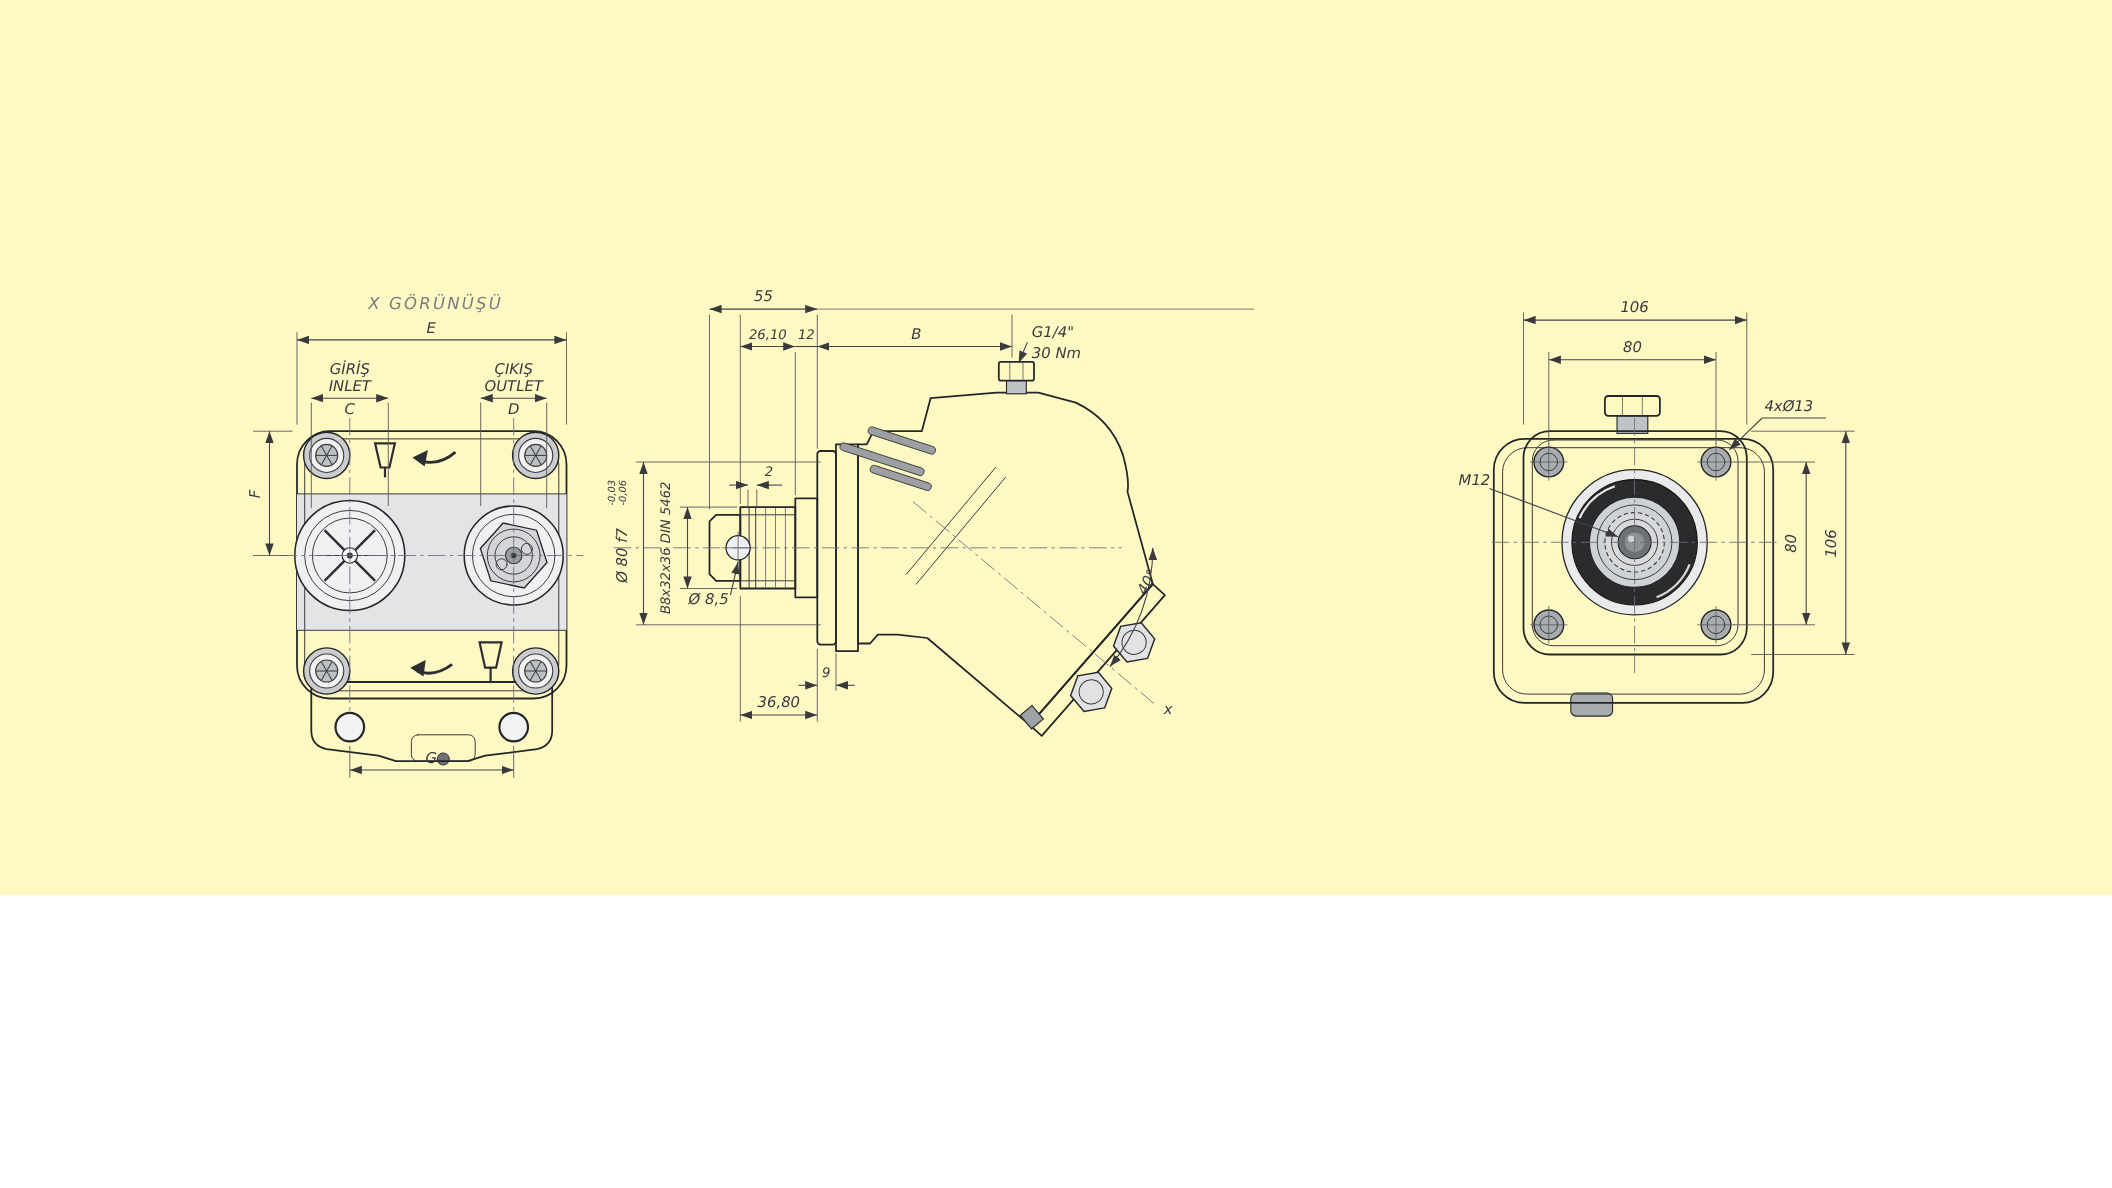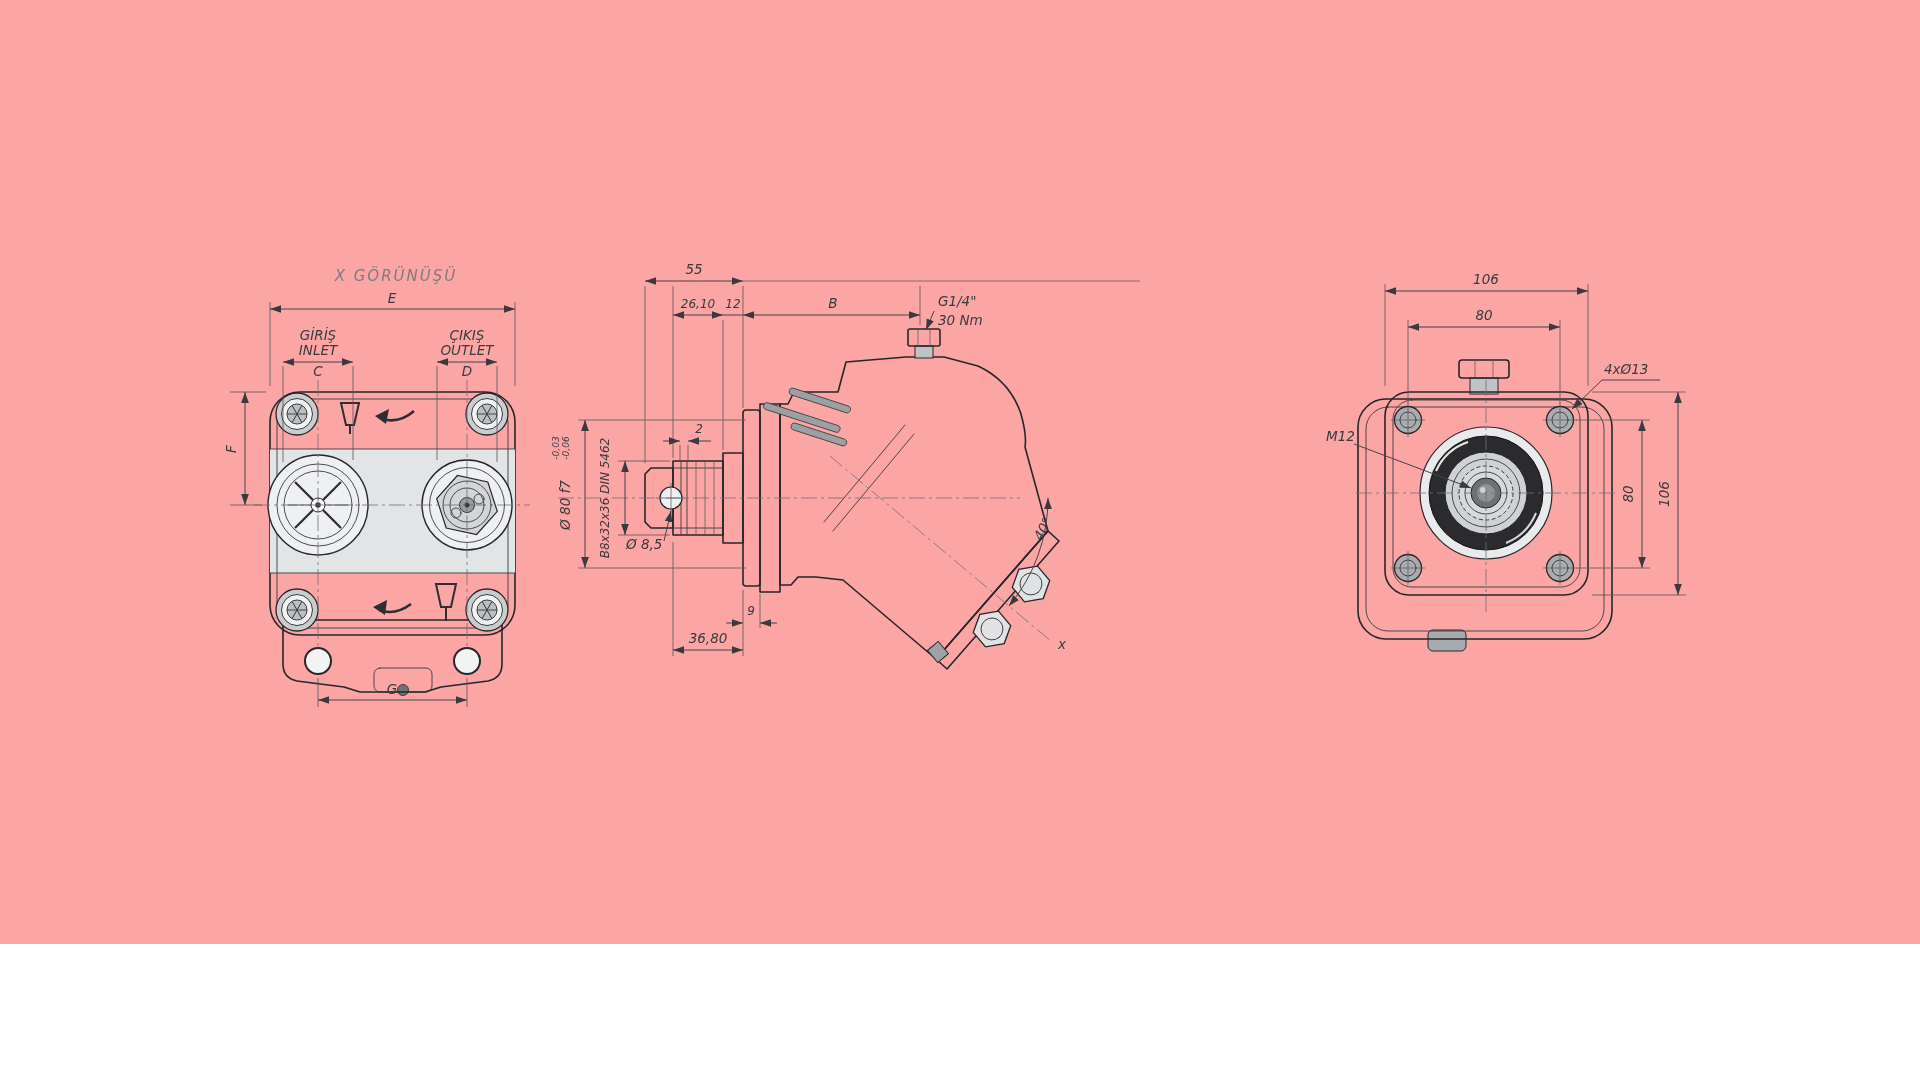--- a/index.html
+++ b/index.html
@@ -1,16 +1,16 @@
 <!DOCTYPE html>
 <html><head>
 <meta charset="utf-8">
 <style>
   html,body{margin:0;padding:0;background:#ffffff;}
-  .page{position:relative;width:1920px;height:944px;background:#fca5a5;overflow:hidden;}
+  .page{position:relative;width:1920px;height:814px;background:#fef9c3;overflow:hidden;}
   svg{display:block;}
   .ol   {fill:none;stroke:#26262a;stroke-width:1.6;stroke-linejoin:round;stroke-linecap:round;}
   .thin {fill:none;stroke:#3a3a3e;stroke-width:0.9;stroke-linecap:round;}
   .hair {fill:none;stroke:#55555c;stroke-width:0.7;}
   .dim  {fill:none;stroke:#44444a;stroke-width:1;}
   .ext  {fill:none;stroke:#55555c;stroke-width:0.8;}
   .cl   {fill:none;stroke:#70707a;stroke-width:0.8;stroke-dasharray:16 4 3 4;}
   .dtxt {font:italic 13.5px "DejaVu Sans",sans-serif;fill:#3a3a3f;}
   .dtxt-s{font:italic 12px "DejaVu Sans",sans-serif;fill:#3a3a3f;}
   .tol  {font:italic 9px "DejaVu Sans",sans-serif;fill:#3a3a3f;}

